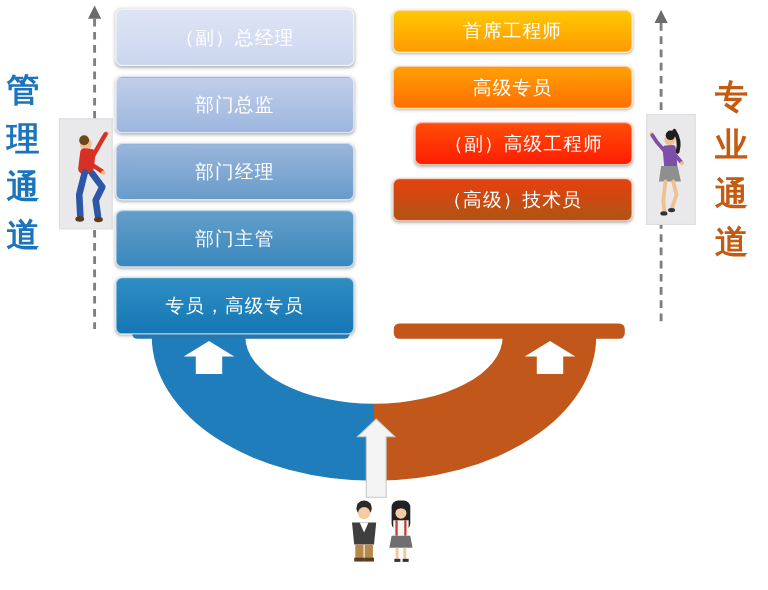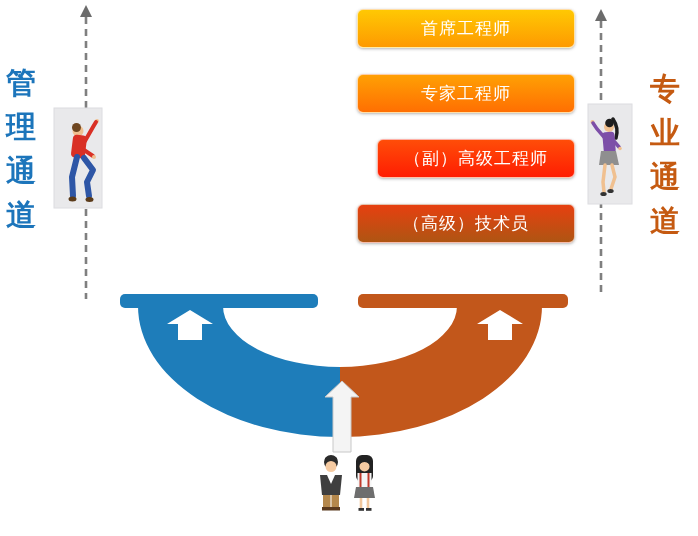--- a/index.html
+++ b/index.html
@@ -10,21 +10,21 @@
   
   .vtitle{
     position:absolute;width:34px;font-size:30px;font-weight:bold;line-height:44px;
     text-align:center;word-break:break-all;letter-spacing:0;z-index:3;
   }
   .vtitle.mgmt{left:4px;top:61px;color:#1C75BB;}
   .vtitle.prof{left:648px;top:67px;color:#C55A11;}
   
   .col{position:absolute;display:flex;flex-direction:column;z-index:2;}
   .col.left{left:105px;top:8px;width:217px;gap:9px;}
-  .col.right{left:357px;top:9px;width:218px;gap:26px;}
+  .col.right{left:357px;top:9px;width:218px;gap:12px;}
   .box{
     border-radius:6px;display:flex;align-items:center;justify-content:center;
     color:#ffffff;font-size:17px;letter-spacing:1px;
     border:1px solid rgba(255,255,255,0.65);
     box-shadow:0 1px 3px rgba(90,90,90,0.45);
     box-sizing:border-box;
   }
   .col.left .box{height:52px;}
   .col.right .box{height:39px;}
   .lb1{background:linear-gradient(#DEE4F4,#CBD6EF);}
@@ -41,24 +41,31 @@
   .art{position:absolute;left:0;top:0;z-index:1;}
 </style>
 </head>
 <body>
 
 <div class="stage">
 
   <div class="vtitle prof">专业通道</div>
   <div class="vtitle mgmt">管理通道</div>
 
+  <div class="col left">
+    <div class="box lb1">（副）总经理</div>
+    <div class="box lb2">部门总监</div>
+    <div class="box lb3">部门经理</div>
+    <div class="box lb4">部门主管</div>
+    <div class="box lb5">专员，高级专员</div>
+  </div>
 
   <div class="col right">
     <div class="box rb1">首席工程师</div>
-    <div class="box rb2">专家工程师</div>
+    <div class="box rb2">高级专员</div>
     <div class="box rb4">（副）高级工程师</div>
     <div class="box rb6">（高级）技术员</div>
   </div>
 
   <svg class="art" width="698" height="536" viewBox="0 0 698 536">
 
     <g>
       <line x1="86" y1="17" x2="86" y2="299" stroke="#7F7F7F" stroke-width="2.6" stroke-dasharray="7 5"></line>
       <polygon points="80,17 92,17 86,5" fill="#6B6B6B"></polygon>
     </g>

